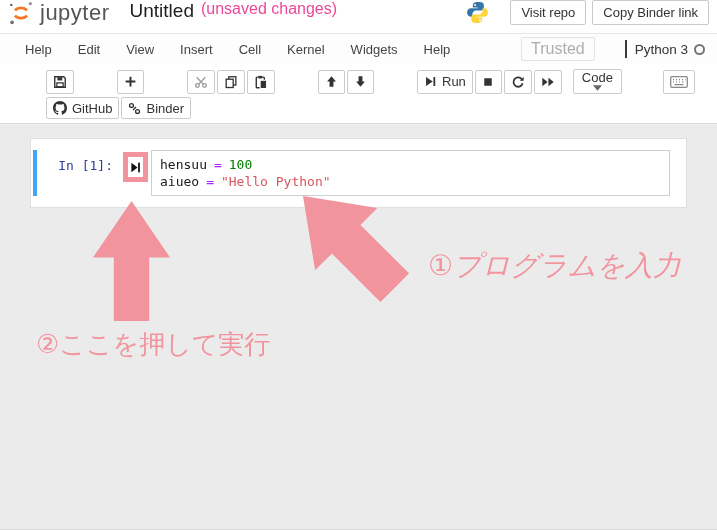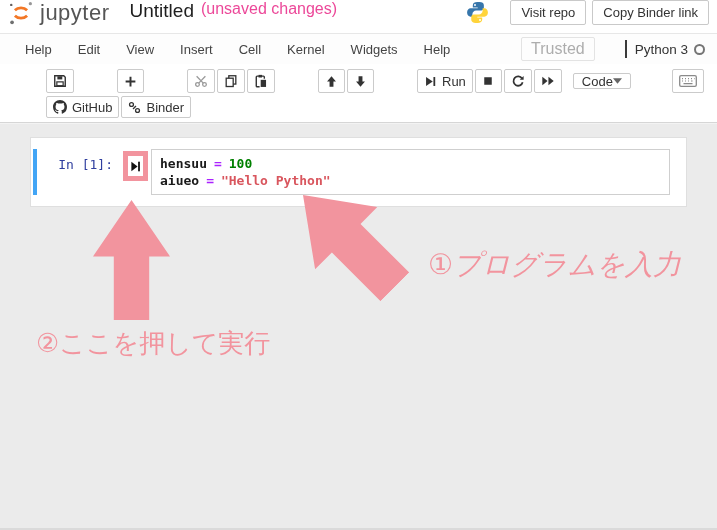--- a/index.html
+++ b/index.html
@@ -46,23 +46,23 @@
   .tb-row + .tb-row { margin-top:3px; }
   .btn-group { display:flex; margin-right:11px;padding-left:32px; }
   .tbtn {
     background:#fff; border:1px solid #cbcbcb; border-radius:2px; height:24px;
     min-width:27px; padding:0 6px; display:inline-flex; align-items:center; justify-content:center;
     gap:5px; font-size:13px; color:#333; cursor:pointer;
   }
   .btn-group .tbtn + .tbtn { margin-left:2px; }
   .tbtn svg { display:block; }
   .cell-type {
-    width:103px; height:16px; border:1px solid #cbcbcb; border-radius:2px; background:#fff;
+    width:103px; height:25px; border:1px solid #cbcbcb; border-radius:2px; background:#fff;
     display:flex; align-items:center; justify-content:flex-start; padding:0 8px;
-    font-size:13px; color:#333; cursor:pointer; margin-right:9px;
+    font-size:13px; color:#333; cursor:pointer; margin-right:9px;flex-direction:column;
   }
   .tbtn.small-row { height:22px; }
 
   
   .notebook {
     position:relative; height:409px; background:#ebebeb;
     border-top:1px solid #f3f3f3;
   }
   .bottom-strip { position:absolute; left:0; bottom:0; width:100%; height:4px; background:#dadada; }
 
@@ -79,21 +79,21 @@
   .run-highlight {
     margin:2px 2px 0 10px; border:5px solid #F2949E; background:#fff;
     width:25px; height:30px; display:flex; align-items:center; justify-content:center;
     cursor:pointer; flex:0 0 auto;
   }
   .editor {
     flex:1; border:1px solid #cfcfcf; background:#fff; margin-left:1px;
     padding:5px 8px; font-family:"DejaVu Sans Mono","Liberation Mono",monospace;
     font-size:13px; line-height:17px; cursor:text; min-height:46px;
   }
-  .code-line { white-space:pre;font-weight:bold; }
+  .code-line { white-space:pre; }
   .tok { display:inline; }
   .tok + .tok { margin-left:7px; }
   .cm-name { color:#1a1a1a; }
   .cm-op { color:#AA22FF; }
   .cm-num { color:#008000; }
   .cm-str { color:#D9565E; }
 
   
   .ann { position:absolute; z-index:5; color:#F2949E; }
   .ann-text { font-size:28px; line-height:1.2; white-space:nowrap; }

